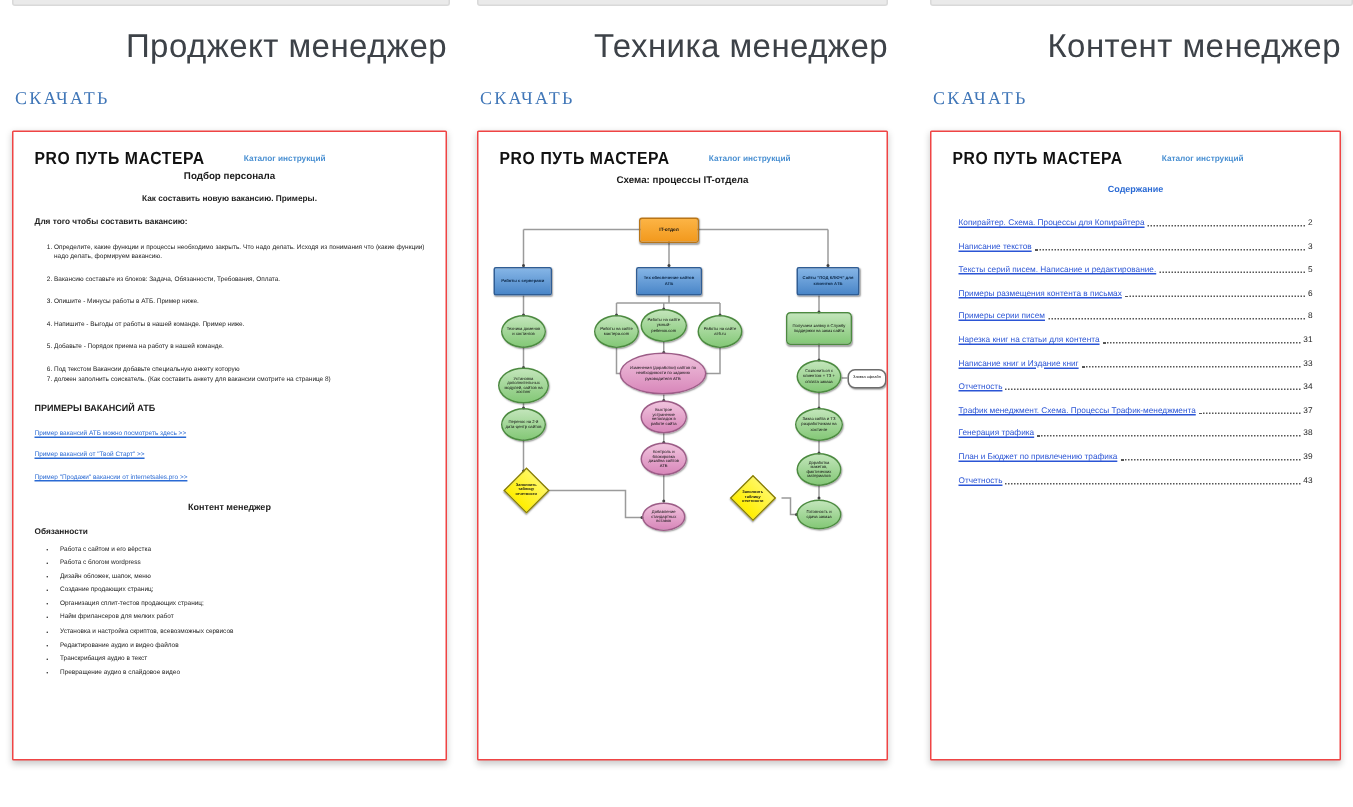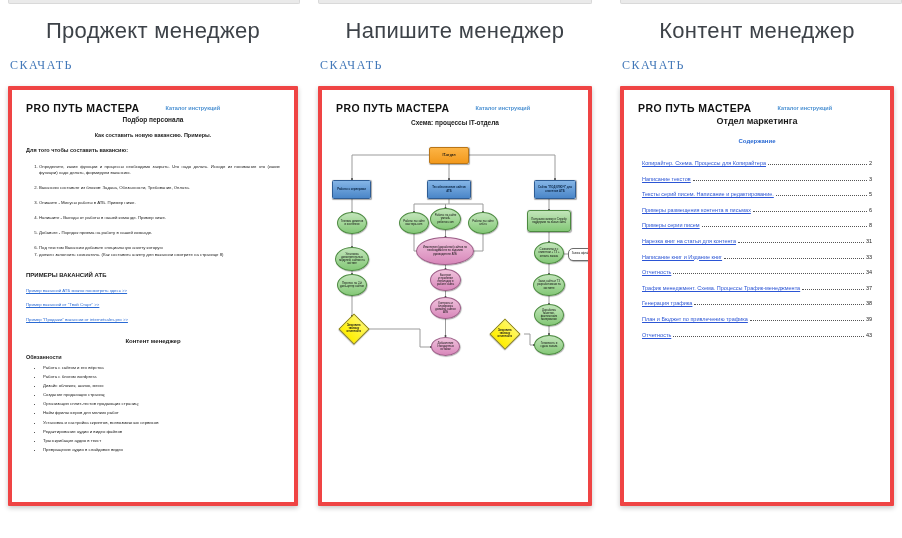--- a/index.html
+++ b/index.html
@@ -3,28 +3,28 @@
 <meta charset="utf-8">
 <style>
   * { margin:0; padding:0; box-sizing:border-box; }
   html,body { width:902px; height:538px; background:#ffffff; overflow:hidden;
               font-family:"Liberation Sans", sans-serif; }
 
   .cutbar { position:absolute; top:0; height:4px; background:#eaeaea;
             border:1px solid #d9d9d9; border-top:none; border-radius:0 0 2px 2px; }
 
   .column { position:absolute; top:0; }
-  .col-title { margin-top:18px; text-align:center; font-size:22px; color:#3d4248;
+  .col-title { margin-top:18px; text-align:right; font-size:22px; color:#3d4248;
                font-weight:400; letter-spacing:.3px; }
   .dl-link { display:inline-block; margin-top:14px; padding-left:2px;
              font-family:"Liberation Serif", serif; font-size:12px; letter-spacing:1.5px;
              color:#4177b8; text-decoration:none; cursor:pointer; }
 
   .doc-card { position:relative; margin-top:13px; width:100%; height:420px;
-              background:#fff; border:4px solid #ef4444; border-radius:1px;
+              background:#fff; border:1px solid #ef4444; border-radius:1px;
               box-shadow:0 2px 5px rgba(0,0,0,.22); overflow:hidden; }
 
   .doc-head { display:flex; align-items:center; padding:12px 14px 0 14px; }
   .doc-logo { font-size:10.5px; font-weight:800; letter-spacing:.4px; color:#111;
               transform:scaleY(1.12); white-space:nowrap; }
   .doc-catalog { margin-left:26px; font-size:5.5px; font-weight:700; color:#4a90d2; }
 
   
   .d1-body { padding:0 14px; }
   .d1-dept { text-align:center; margin-top:2px; font-size:6.5px; font-weight:700; color:#1a1a1a; }
@@ -120,21 +120,21 @@
         <li>Установка и настройка скриптов, всевозможных сервисов</li>
         <li>Редактирование аудио и видео файлов</li>
         <li>Транскрибация аудио в текст</li>
         <li>Превращение аудио в слайдовое видео</li>
       </ul>
     </div>
   </div>
 </div>
 
 <div class="column" style="left:318px;width:274px;">
-  <div class="col-title">Напишите менеджер</div>
+  <div class="col-title">Техника менеджер</div>
   <a class="dl-link">СКАЧАТЬ</a>
 
   <div class="doc-card">
     <div class="doc-head">
       <span class="doc-logo">PRO ПУТЬ МАСТЕРА</span>
       <span class="doc-catalog">Каталог инструкций</span>
     </div>
     <div class="d2-title">Схема: процессы IT-отдела</div>
 
     <div class="fc-layer">
@@ -221,21 +221,20 @@
 
 <div class="column" style="left:620px;width:274px;">
   <div class="col-title">Контент менеджер</div>
   <a class="dl-link">СКАЧАТЬ</a>
 
   <div class="doc-card">
     <div class="doc-head">
       <span class="doc-logo">PRO ПУТЬ МАСТЕРА</span>
       <span class="doc-catalog">Каталог инструкций</span>
     </div>
-    <div class="d3-title">Отдел маркетинга</div>
     <div class="d3-toc-head">Содержание</div>
     <div class="d3-toc">
       <div class="toc-row">
         <span class="toc-label">Копирайтер. Схема. Процессы для Копирайтера</span>
         <span class="toc-dots"></span>
         <span class="toc-page">2</span>
       </div>
       <div class="toc-row">
         <span class="toc-label">Написание текстов</span>
         <span class="toc-dots"></span>

